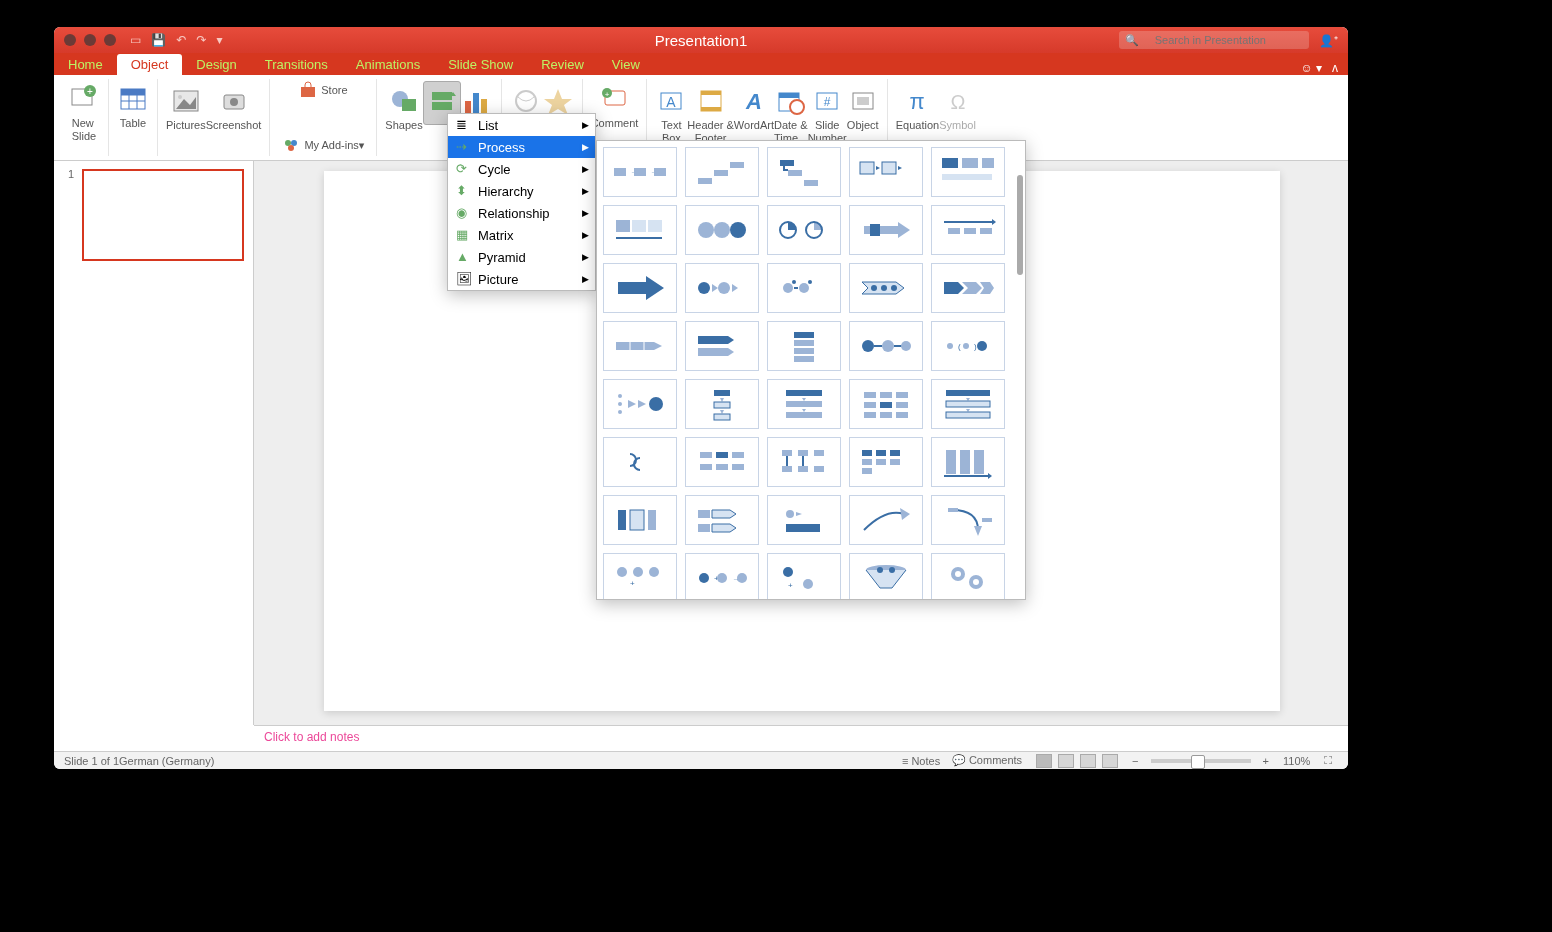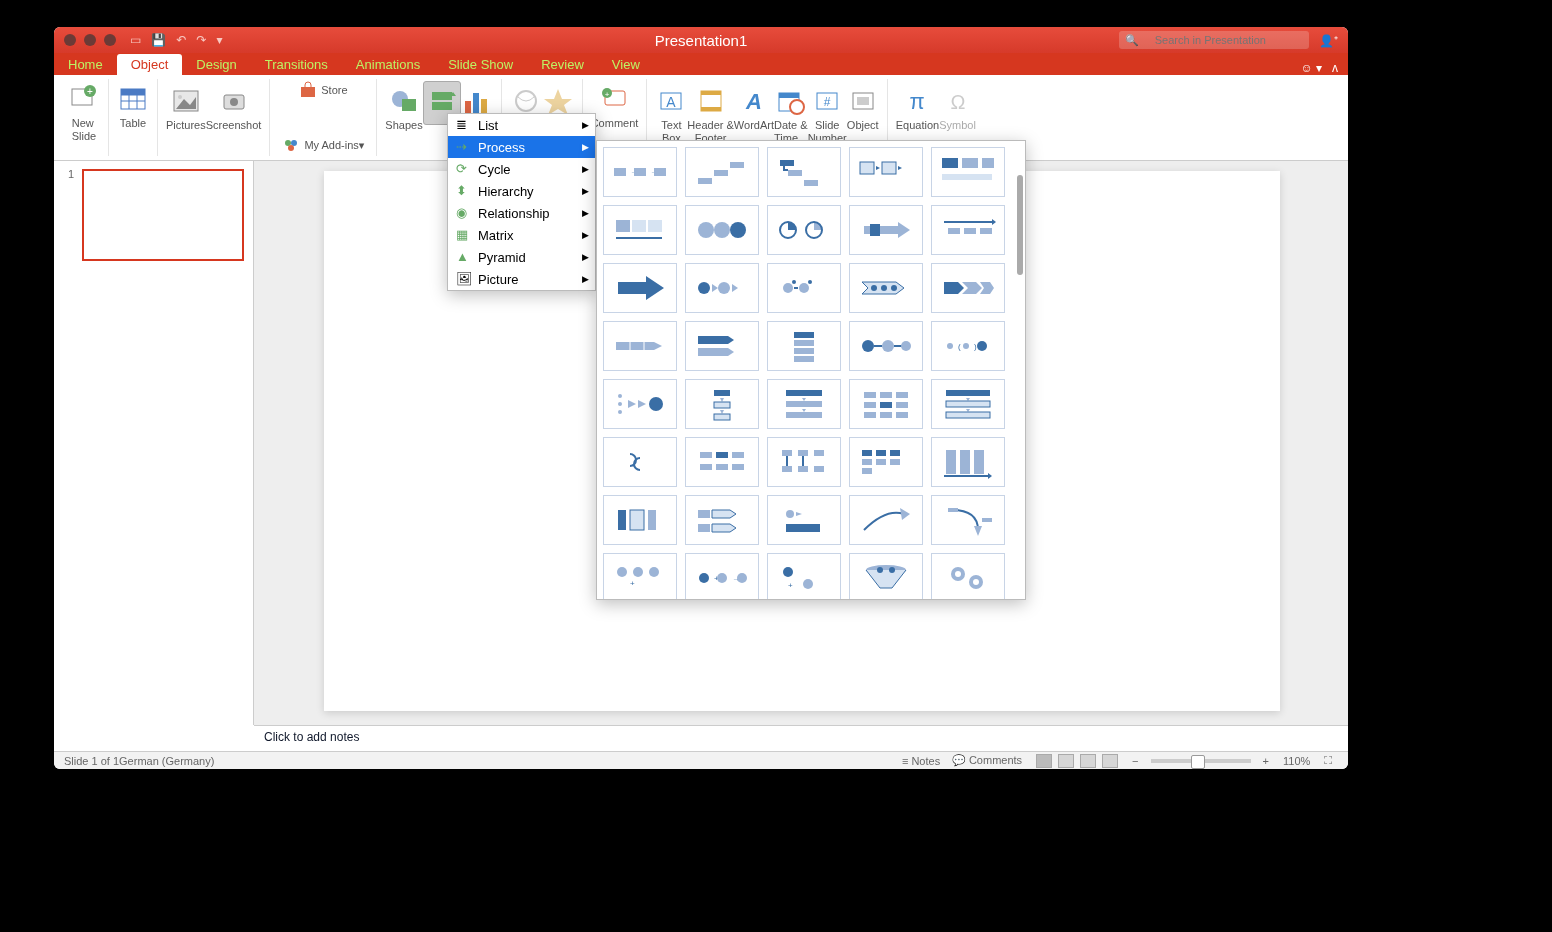--- a/index.html
+++ b/index.html
@@ -28,21 +28,21 @@
 .smallbtn .icn{width:18px;height:18px;margin-right:4px}
 .rgrp.stacked{justify-content:space-between}
 .rgrp.horizontal{flex-direction:row;align-items:flex-start;padding-top:2px}
 .disabled{opacity:.5}
 .workspace{position:absolute;top:134px;left:0;right:0;bottom:44px;display:flex;background:#e8e8e8}
 .thumbrail{width:200px;background:#fff;border-right:1px solid #ccc;padding:8px}
 .thumb{border:2px solid #d6371f;height:92px;width:162px;background:#fff;margin-left:20px}
 .thumbno{position:absolute;font-size:11px;color:#666;margin-top:-1px;margin-left:6px}
 .slidearea{flex:1;position:relative;background:#eee}
 .slide{position:absolute;left:70px;top:10px;width:956px;height:540px;background:#fff;box-shadow:0 2px 8px rgba(0,0,0,.15)}
-.notes{position:absolute;bottom:18px;left:200px;right:0;height:26px;background:#fff;border-top:1px solid #ccc;padding:4px 10px;font-size:12px;color:#0f172a}
+.notes{position:absolute;bottom:18px;left:200px;right:0;height:26px;background:#fff;border-top:1px solid #ccc;padding:4px 10px;font-size:12px;color:#ec4899}
 .statusbar{position:absolute;bottom:0;left:0;right:0;height:18px;background:#f2f2f2;border-top:1px solid #ccc;display:flex;align-items:center;font-size:11px;color:#666;padding:0 10px}
 .statusbar .spacer{flex:1}
 .statusbar .btn{margin:8px 6px;cursor:pointer}
 .viewbtns{display:flex;gap:6px;margin:0 8px}
 .viewbtns span{width:16px;height:14px;background:#d6d6d6;border:1px solid #aaa;cursor:pointer}
 .viewbtns span.active{background:#bbb}
 .zoomslider{width:100px;height:4px;background:#ccc;margin:0 6px;position:relative}
 .zoomslider::after{content:"";position:absolute;left:40%;top:-4px;width:12px;height:12px;background:#fff;border:1px solid #999;border-radius:2px}
 
 

